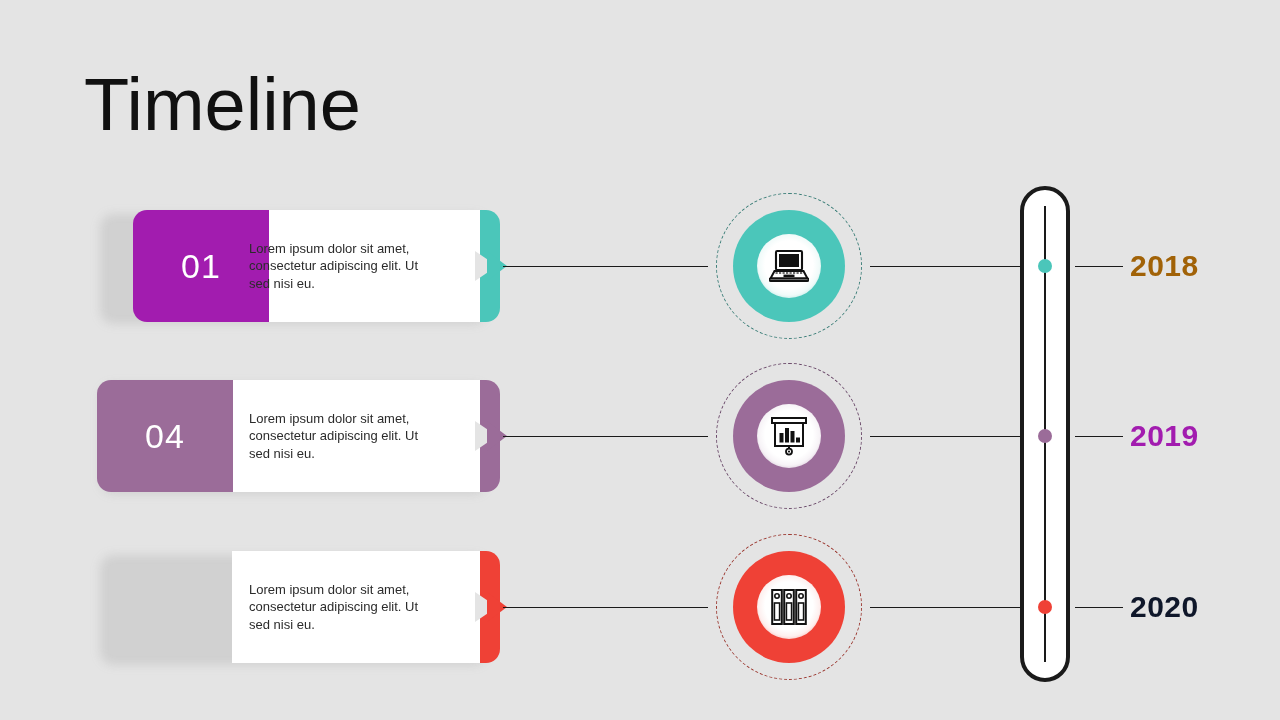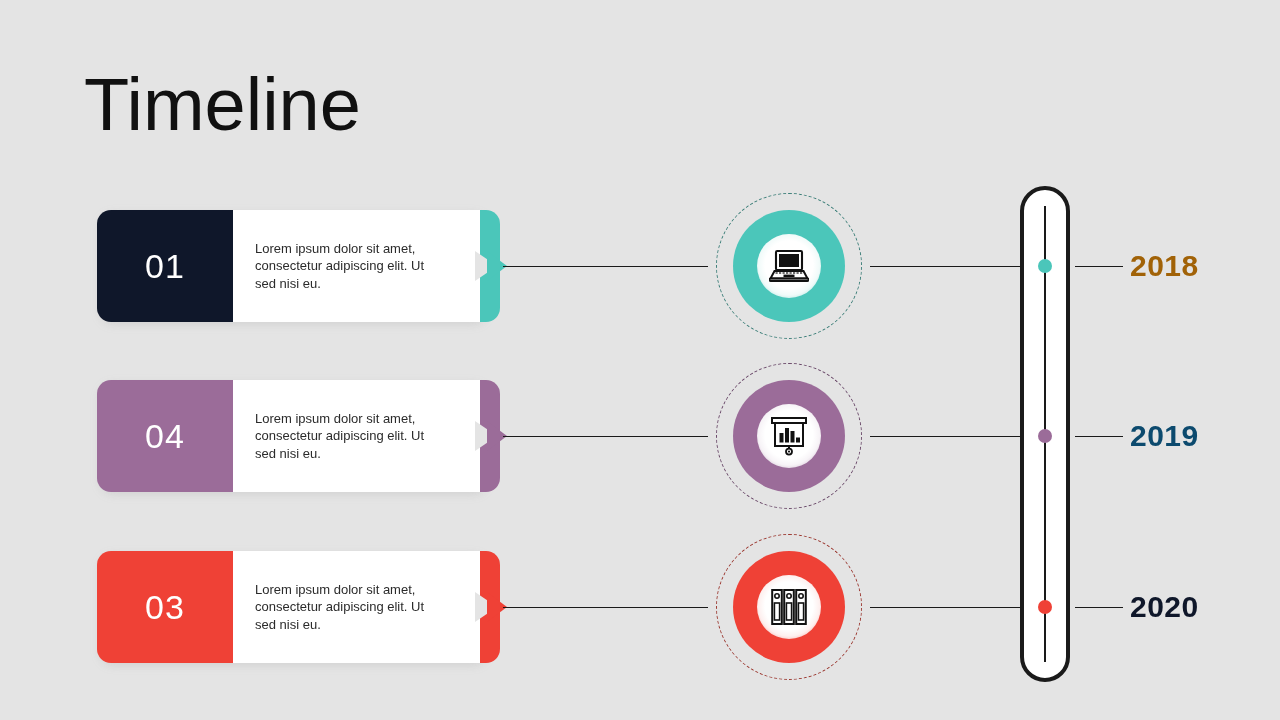--- a/index.html
+++ b/index.html
@@ -89,21 +89,21 @@
     display: flex;
     align-items: center;
     justify-content: center;
     font-size: 34px;
     font-weight: 300;
     color: #ffffff;
     letter-spacing: 1px;
   }
   .card-body {
     position: absolute;
-    left: 158px;
+    left: 152px;
     top: 0;
     width: 215px;
     height: 112px;
     display: flex;
     align-items: center;
   }
   .card-text {
     font-size: 13px;
     line-height: 17.5px;
     color: #2b2b2b;
@@ -269,21 +269,21 @@
 <div id="slide">
 
   <div id="page-title">Timeline</div>
 
   <div class="row r0">
 
     <div class="card">
       <div class="card-shadow"></div>
       <div class="card-white"></div>
       <div class="card-tail" style="background: rgb(75, 198, 186);"></div>
-      <div class="card-num-block" style="background: #0f172a;">
+      <div class="card-num-block" style="background: #a21caf; margin-left: 36px;">
         <div class="card-num">01</div>
       </div>
       <div class="card-body">
         <div class="card-text">Lorem ipsum dolor sit amet, consectetur adipiscing elit. Ut sed nisi eu.</div>
       </div>
       <div class="card-notch" style="border-left-color: rgb(228, 228, 228);"></div>
       <div class="card-arrow" style="border-left-color: rgb(75, 198, 186);"></div>
     </div>
 
     <div class="line-a"></div>
@@ -348,32 +348,29 @@
           <rect x="27" y="21.5" width="4" height="5" fill="#111"></rect>
           <line x1="20" y1="30" x2="20" y2="33" stroke="#111" stroke-width="2"></line>
           <circle cx="20" cy="35.6" r="3" fill="none" stroke="#111" stroke-width="1.8"></circle>
           <circle cx="20" cy="35.6" r="1.1" fill="#111"></circle>
         </svg>
       </div>
     </div>
 
     <div class="line-b"></div>
     <div class="line-c"></div>
-    <div class="year" style="color: #0c4a6e;">2019</div>
+    <div class="year" style="color: #a21caf;">2019</div>
   </div>
 
   <div class="row r2">
 
     <div class="card">
       <div class="card-shadow"></div>
       <div class="card-white"></div>
       <div class="card-tail" style="background: rgb(239, 65, 54);"></div>
-      <div class="card-num-block" style="background: rgb(239, 65, 54);">
-        <div class="card-num">03</div>
-      </div>
       <div class="card-body">
         <div class="card-text">Lorem ipsum dolor sit amet, consectetur adipiscing elit. Ut sed nisi eu.</div>
       </div>
       <div class="card-notch" style="border-left-color: rgb(228, 228, 228);"></div>
       <div class="card-arrow" style="border-left-color: rgb(239, 65, 54);"></div>
     </div>
 
     <div class="line-a"></div>
 
     <div class="circle-group">

